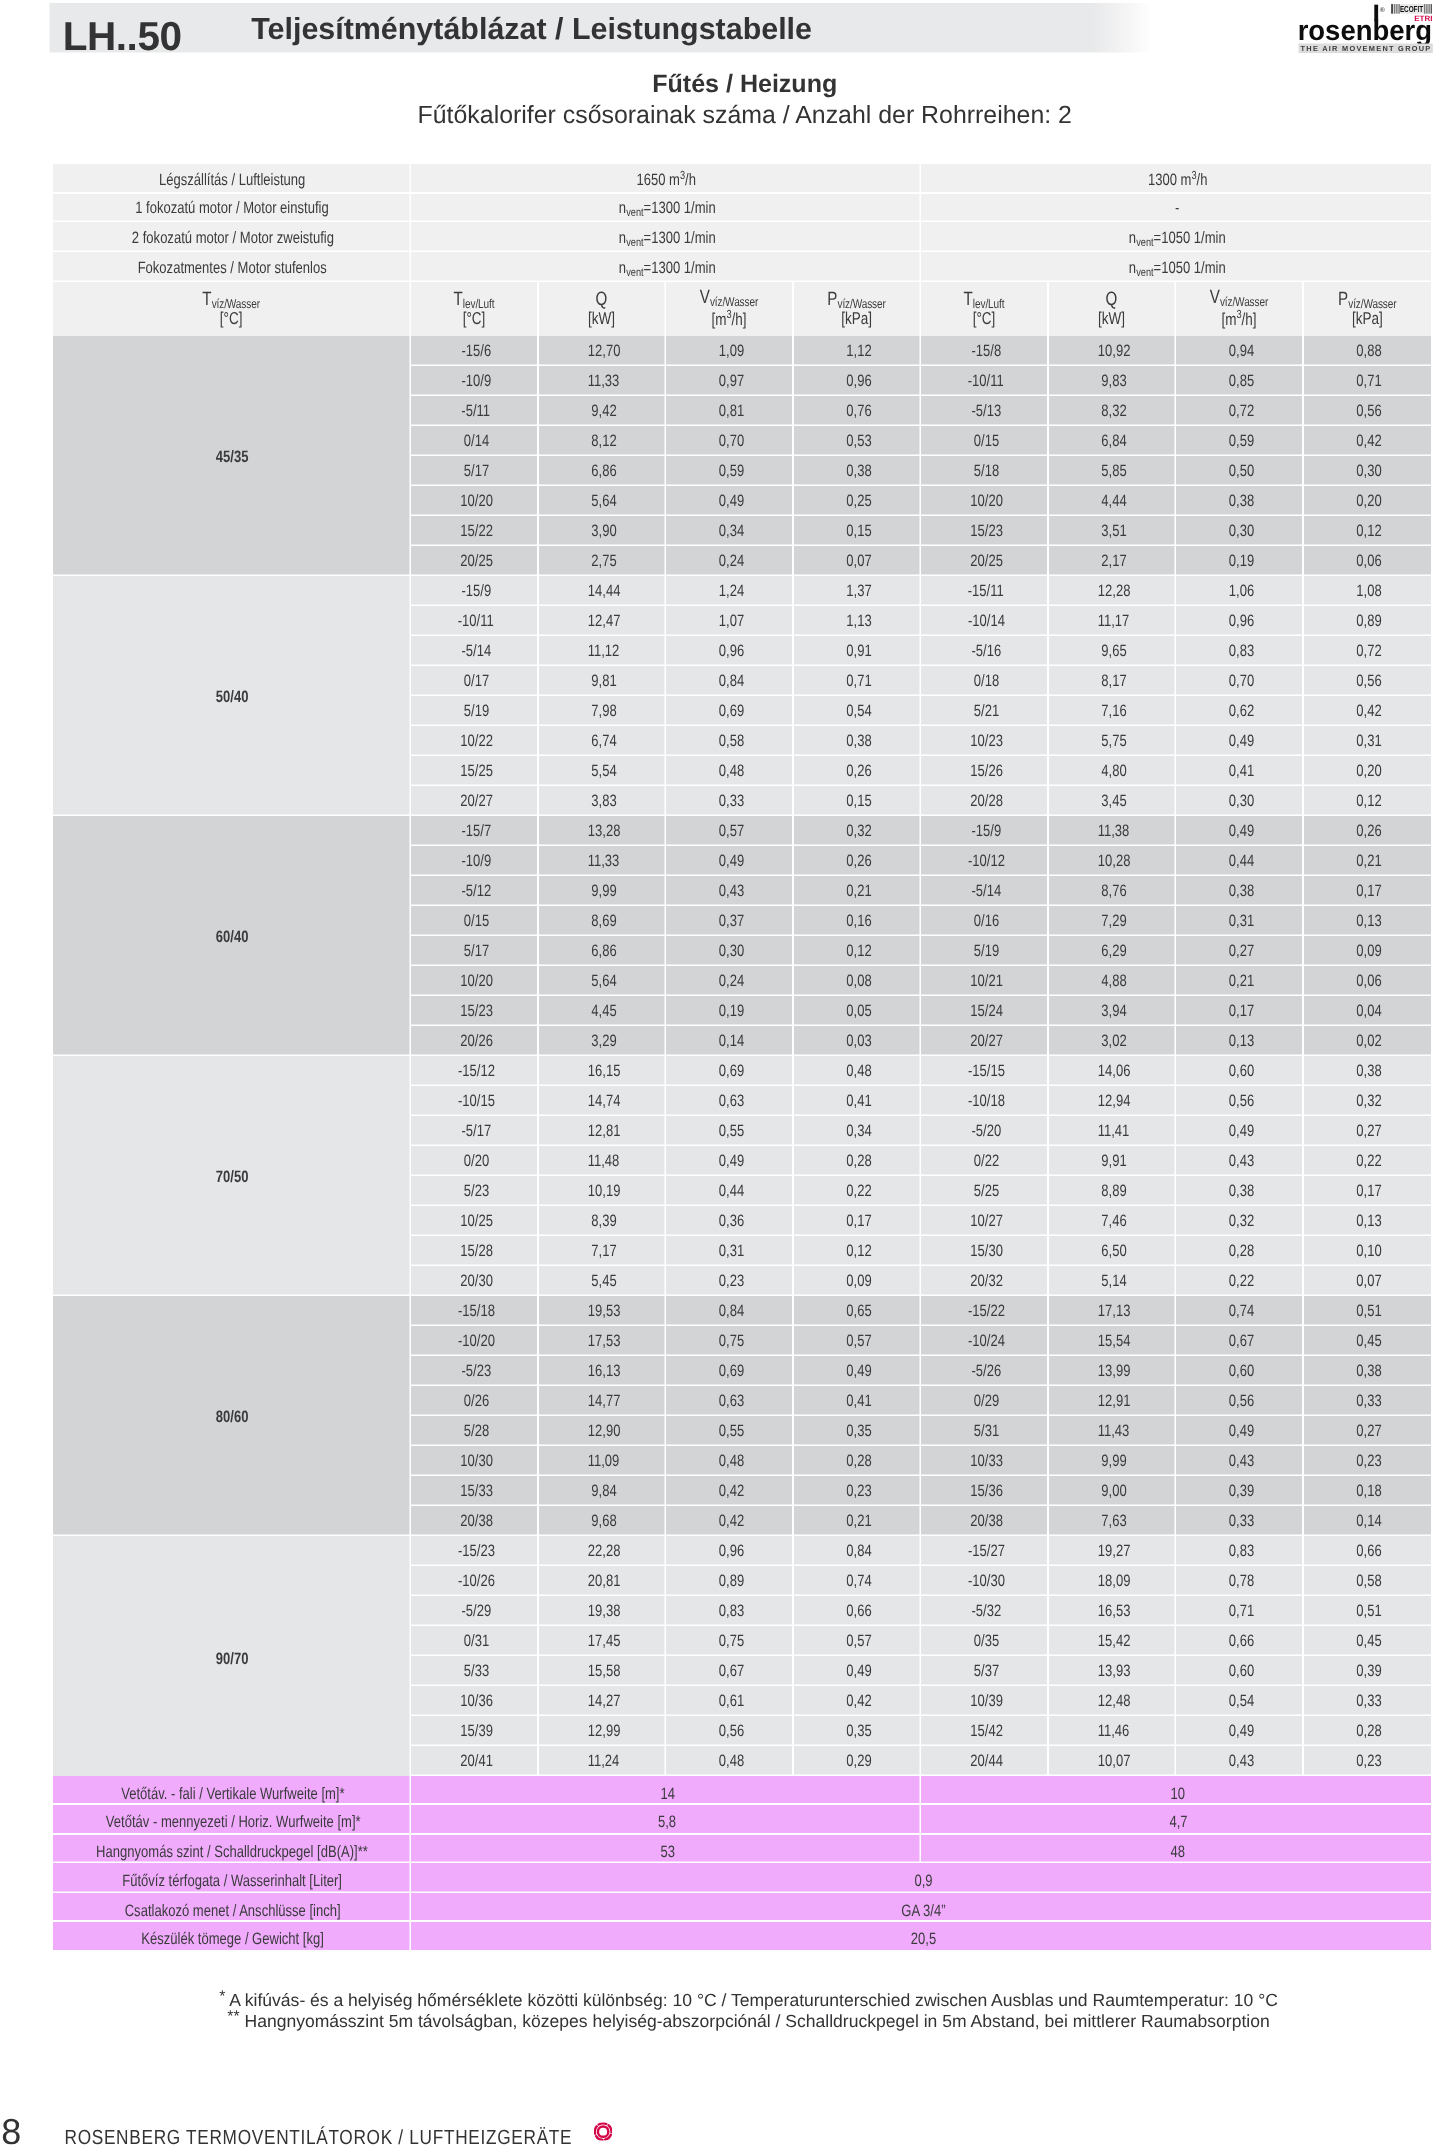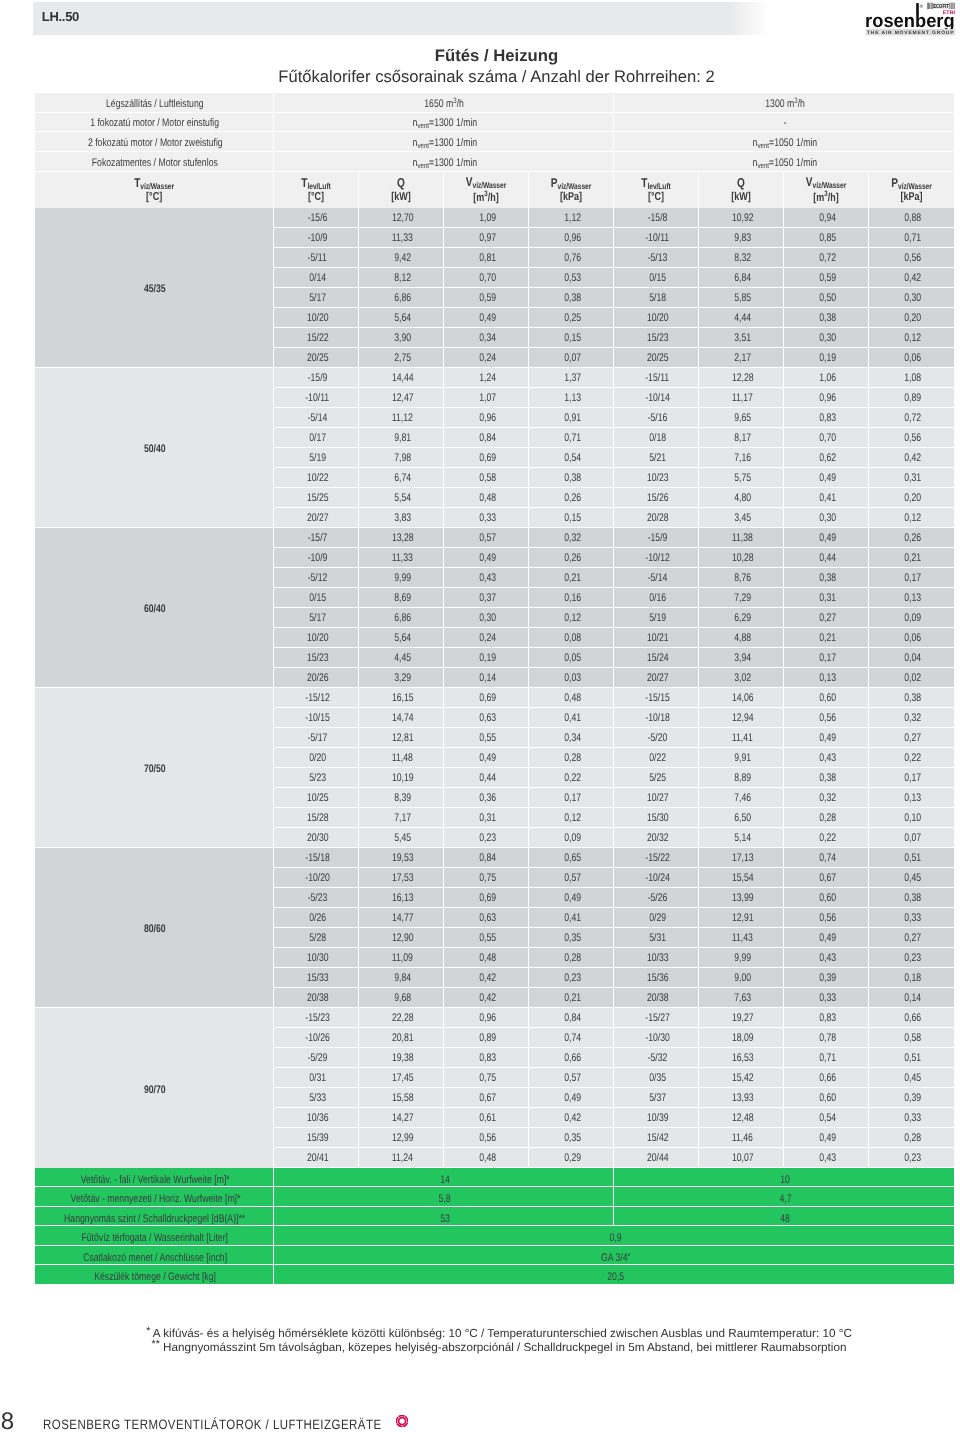--- a/index.html
+++ b/index.html
@@ -5,60 +5,60 @@
 html,body{margin:0;padding:0;}
 *{-webkit-font-smoothing:antialiased;}
 body{width:960px;height:1432px;background:#fff;
      font-family:"Liberation Sans",sans-serif;color:#3b3b3d;overflow:hidden;
      -webkit-font-smoothing:antialiased;text-rendering:geometricPrecision;transform:translateZ(0);}
 .page{position:relative;width:960px;height:1432px;}
 
 #header-bar{position:absolute;left:32.9px;top:1.7px;width:735px;height:33.5px;
    background:linear-gradient(to right,#e8e9ea 0px,#e8e9ea 695px,#f6f6f7 720px,#ffffff 735px);}
 
-#model-code{position:absolute;left:41.8px;top:9px;font-size:13px;font-weight:bold;color:#333335;letter-spacing:-0.3px;transform:translateZ(0);}
+#model-code{position:absolute;left:41.8px;top:9px;font-size:27px;font-weight:bold;color:#333335;letter-spacing:-0.3px;transform:translateZ(0);}
 #doc-title{position:absolute;left:167.5px;top:9px;font-size:20.3px;font-weight:bold;color:#333335;white-space:nowrap;transform:translateZ(0);}
 
 #logo{position:absolute;left:860px;top:0px;width:136px;height:40px;}
 
 #subtitle1{position:absolute;left:0;top:46px;width:993px;text-align:center;
    font-size:16.7px;font-weight:bold;color:#333335;transform:translateZ(0);}
 #subtitle2{position:absolute;left:0;top:66.8px;width:993px;text-align:center;
    font-size:16.6px;color:#333335;transform:translateZ(0);}
 
-#datatable{position:absolute;left:35px;top:93px;width:919px;
+#datatable{position:absolute;left:35px;top:109px;width:919px;
    border-collapse:separate;border-spacing:0;table-layout:fixed;}
 #datatable td{padding:0;text-align:center;vertical-align:middle;
    font-size:11px;background-clip:padding-box;line-height:1.05;}
 .gsep{border-right:1.2px solid #fff;}
 .rsep{border-bottom:1.2px solid #fff;}
 
 .inforow td{height:18.7px;background:#f0f0f1;font-size:10.9px;}
 .inforow sub,.inforow sup{font-size:7.8px;vertical-align:baseline;line-height:0;position:relative;}
 .inforow sub{top:1.9px;}
 .inforow sup{top:-4px;}
 .inforow .sq{line-height:14.5px;position:relative;top:1.6px;left:0.8px;}
 .sq{display:inline-block;transform:scaleX(0.79) translateZ(0);transform-origin:center;white-space:nowrap;}
 
-.hdrrow td{height:36px;background:#f0f0f1;font-weight:bold;font-size:11px;padding-top:3.5px;}
+.hdrrow td{height:36px;background:#f0f0f1;font-weight:normal;font-size:11px;padding-top:3.5px;}
 .chline1,.chunit{display:block;}
 .chsym{font-size:12.8px;}
 .chsub{font-size:8.5px;position:relative;top:2.4px;letter-spacing:-0.1px;}
 .chunit{font-size:11.4px;margin-top:1.2px;}
 .chunit sup{font-size:7.8px;}
 
 .datarow td{height:19px;}
 .gdark td{background:#d2d4d6;}
 .glight td{background:#e5e6e8;}
 .glabel{font-size:11.9px;font-weight:bold;}
 .dcell{font-size:11.9px;}
 .datarow .sq{position:relative;top:1.6px;left:1.2px;}
 .glabel .sq{top:3px;left:1px;}
 
-.botrow td{height:18.5px;background:#22c55e;font-size:11.9px;}
+.botrow td{height:18.5px;background:#f0abfc;font-size:11.9px;}
 .botrow .sq{position:relative;top:3.3px;left:1px;}
 
 #footnotes{position:absolute;left:0;top:0;width:998px;}
 .fn{position:absolute;left:0;width:998px;text-align:center;
     font-size:11.7px;color:#333335;line-height:1;white-space:nowrap;transform:translateZ(0);}
 #footnotes .fn:nth-child(1){top:1328.3px;}
 #footnotes .fn:nth-child(2){top:1341.7px;}
 .fn sup{font-size:10.5px;vertical-align:super;line-height:0;position:relative;top:0.12em;}
 
 #page-number{position:absolute;left:-4.5px;top:1407.5px;width:24px;text-align:center;font-size:24px;color:#333335;transform:translateZ(0);}
@@ -66,20 +66,21 @@
    color:#333335;transform:scaleX(0.845);transform-origin:0 50%;white-space:nowrap;}
 #footer-mark{position:absolute;left:395.6px;top:1415.1px;line-height:0;}
 
 </style>
 </head>
 <body>
 
 <div class="page">
 <div id="header-bar"></div>
 <div id="model-code">LH..50</div>
+<div id="doc-title">Teljesítménytáblázat / Leistungstabelle</div>
 <div id="logo">
 <svg id="logo-svg" viewBox="0 0 136 40" width="136" height="40">
   <g>
     <rect x="67.4" y="2.7" width="27.2" height="6.4" fill="#e8e8e8"></rect>
     <rect x="67.4" y="2.7" width="1.3" height="6.4" fill="#4a4a4a"></rect>
     <rect x="69.3" y="2.7" width="0.9" height="6.4" fill="#777"></rect>
     <rect x="70.8" y="2.7" width="0.9" height="6.4" fill="#777"></rect>
     <rect x="72.3" y="2.7" width="0.9" height="6.4" fill="#777"></rect>
     <rect x="89.3" y="2.7" width="0.9" height="6.4" fill="#777"></rect>
     <rect x="90.8" y="2.7" width="0.9" height="6.4" fill="#777"></rect>

